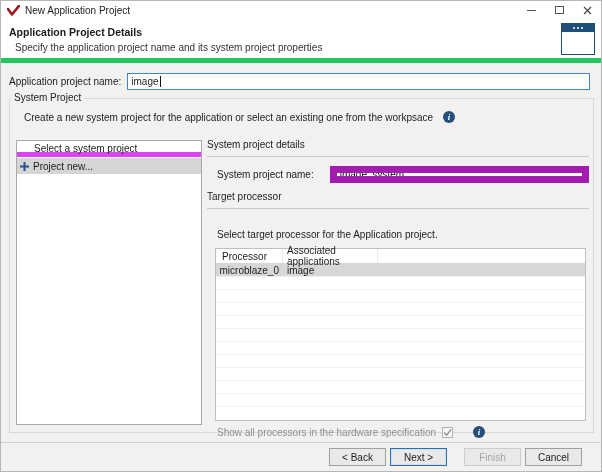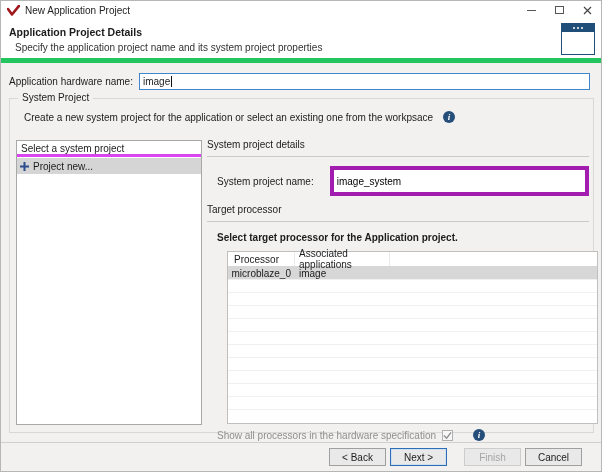--- a/index.html
+++ b/index.html
@@ -25,45 +25,45 @@
   .wiz-top { height: 8px; background: #1f4e79; display: flex; align-items: center; justify-content: center; gap: 2px; }
   .wiz-top i { width: 2px; height: 2px; background: #fff; border-radius: 50%; }
 
   
   .name-row { position: absolute; left: 8px; right: 11px; top: 72px; display: flex; align-items: center; gap: 6px; }
   .textbox { flex: 1; height: 17px; background: #fff; border: 1px solid #3f86cf; display: flex; align-items: center; padding: 0 3px; }
   .caret { width: 1px; height: 11px; background: #111; margin-left: 1px; }
 
   
   .group { position: absolute; left: 8px; top: 97px; width: 585px; height: 335px; border: 1px solid #d8d8d8; }
-  .legend { position: absolute; top: -7px; left: 8px; background: #f2f1f0; padding: 0 4px; color: #222; }
+  .legend { position: absolute; top: -7px; left: 0; background: #f2f1f0; padding: 0 4px; color: #222; }
   .desc-row { position: absolute; left: 14px; top: 12px; right: 10px; display: flex; align-items: center; gap: 10px; }
 
   .info { width: 12px; height: 12px; min-width: 12px; border-radius: 50%; background: #254e7b; color: #fff;
           display: inline-flex; align-items: center; justify-content: center;
           font-family: "Liberation Serif", serif; font-style: italic; font-weight: bold; font-size: 9px; }
   .info::after { content: "i"; }
 
   
   .listpanel { position: absolute; left: 6px; top: 41px; width: 186px; height: 285px; background: #fff; border: 1px solid #a8a8a8; }
-  .list-head { height: 16px; line-height: 15px; padding-left: 4px; border-bottom: 3px solid #d946ef; }
+  .list-head { height: 16px; line-height: 15px; padding-left: 17px; border-bottom: 5px solid #d946ef; }
   .list-item { margin-top: 1px; height: 16px; display: flex; align-items: center; gap: 4px; padding-left: 3px; }
   .list-item.selected { background: #d5d5d5; }
 
   
   .rightcol { position: absolute; left: 197px; top: 40px; width: 382px; }
   .sec-title { height: 13px; }
   .hr { border-top: 1px solid #c9c9c9; margin: 4px 0 0 0; }
   .field-row { display: flex; align-items: center; gap: 16px; margin: 9px 0 6px 10px; }
-  .field-row input { flex: 1; height: 30px; border: 4px solid #a21caf; background: #fff; padding: 0 3px; font-family: "Liberation Sans", sans-serif; font-size: 10px; }
+  .field-row input { flex: 1; height: 17px; border: 7px solid #a21caf; background: #fff; padding: 0 3px; font-family: "Liberation Sans", sans-serif; font-size: 10px; }
   .sec-title.second { margin-top: 8px; }
-  .tp-desc { margin: 10px 0 8px 10px; font-weight: bold; }
-
-  
-  .table { margin-left: 20px; width: 371px; background: #fff; border: 1px solid #bfbfbf; }
+  .tp-desc { margin: 20px 0 8px 10px; }
+
+  
+  .table { margin-left: 8px; width: 371px; background: #fff; border: 1px solid #bfbfbf; }
   .thead { display: flex; height: 15px; border-bottom: 1px solid #d6d6d6; align-items: center; }
   .trow  { display: flex; height: 13px; border-bottom: 1px solid #f0f0f0; align-items: center; }
   .trow:last-child { border-bottom: none; }
   .trow.selected { background: #d7d7d7; }
   .c1 { width: 67px; padding-left: 6px; border-right: 1px solid #e9e9e9; height: 100%; display: flex; align-items: center; }
   .c2 { width: 95px; padding-left: 4px; border-right: 1px solid #e9e9e9; height: 100%; display: flex; align-items: center; }
   .c3 { flex: 1; height: 100%; }
   .trow .c1 { justify-content: flex-end; padding-right: 3px; }
   .trow .c1, .trow .c2 { border-right-color: transparent; }
 
@@ -110,21 +110,21 @@
     <div class="wizicon">
       <div class="wiz-top">
           <i></i>
           <i></i>
           <i></i>
         </div>
     </div>
   </div>
 
   <div class="name-row">
-    <span>Application hardware name:</span>
+    <span>Application project name:</span>
     <div class="textbox">
       <span>image</span>
       <span class="caret"></span>
     </div>
   </div>
 
   <div class="group">
     <span class="legend">System Project</span>
 
     <div class="desc-row">

